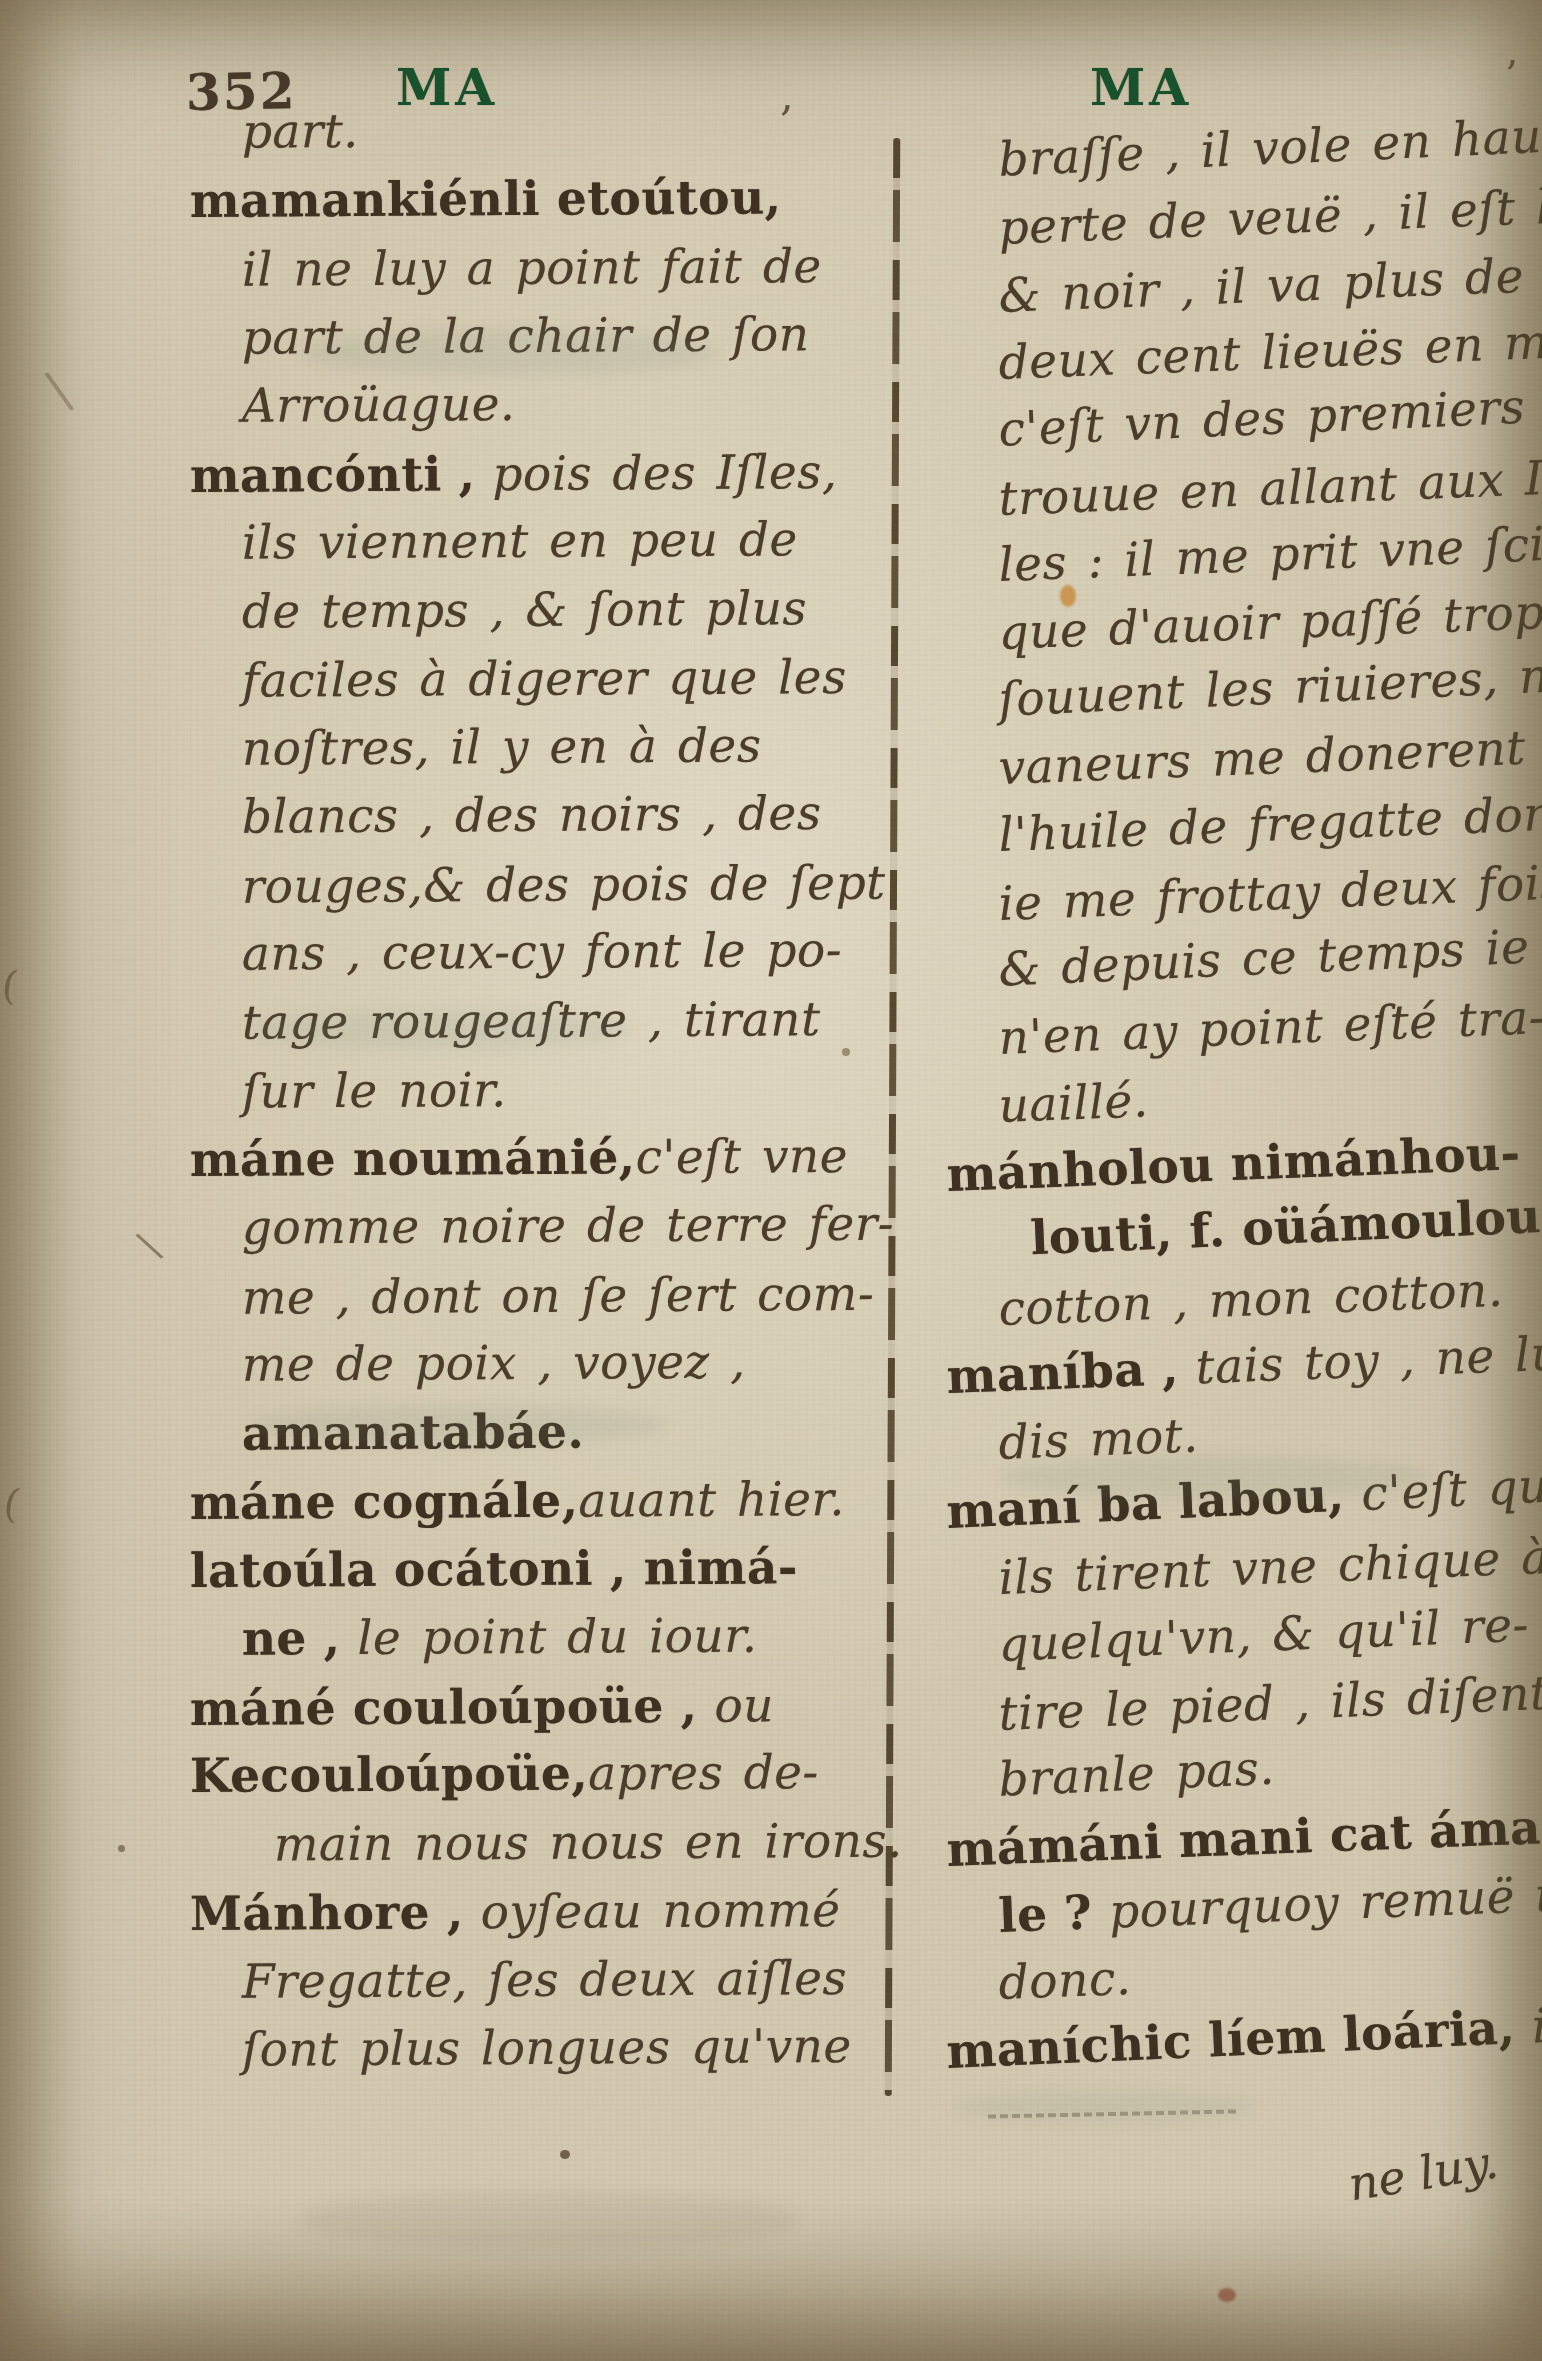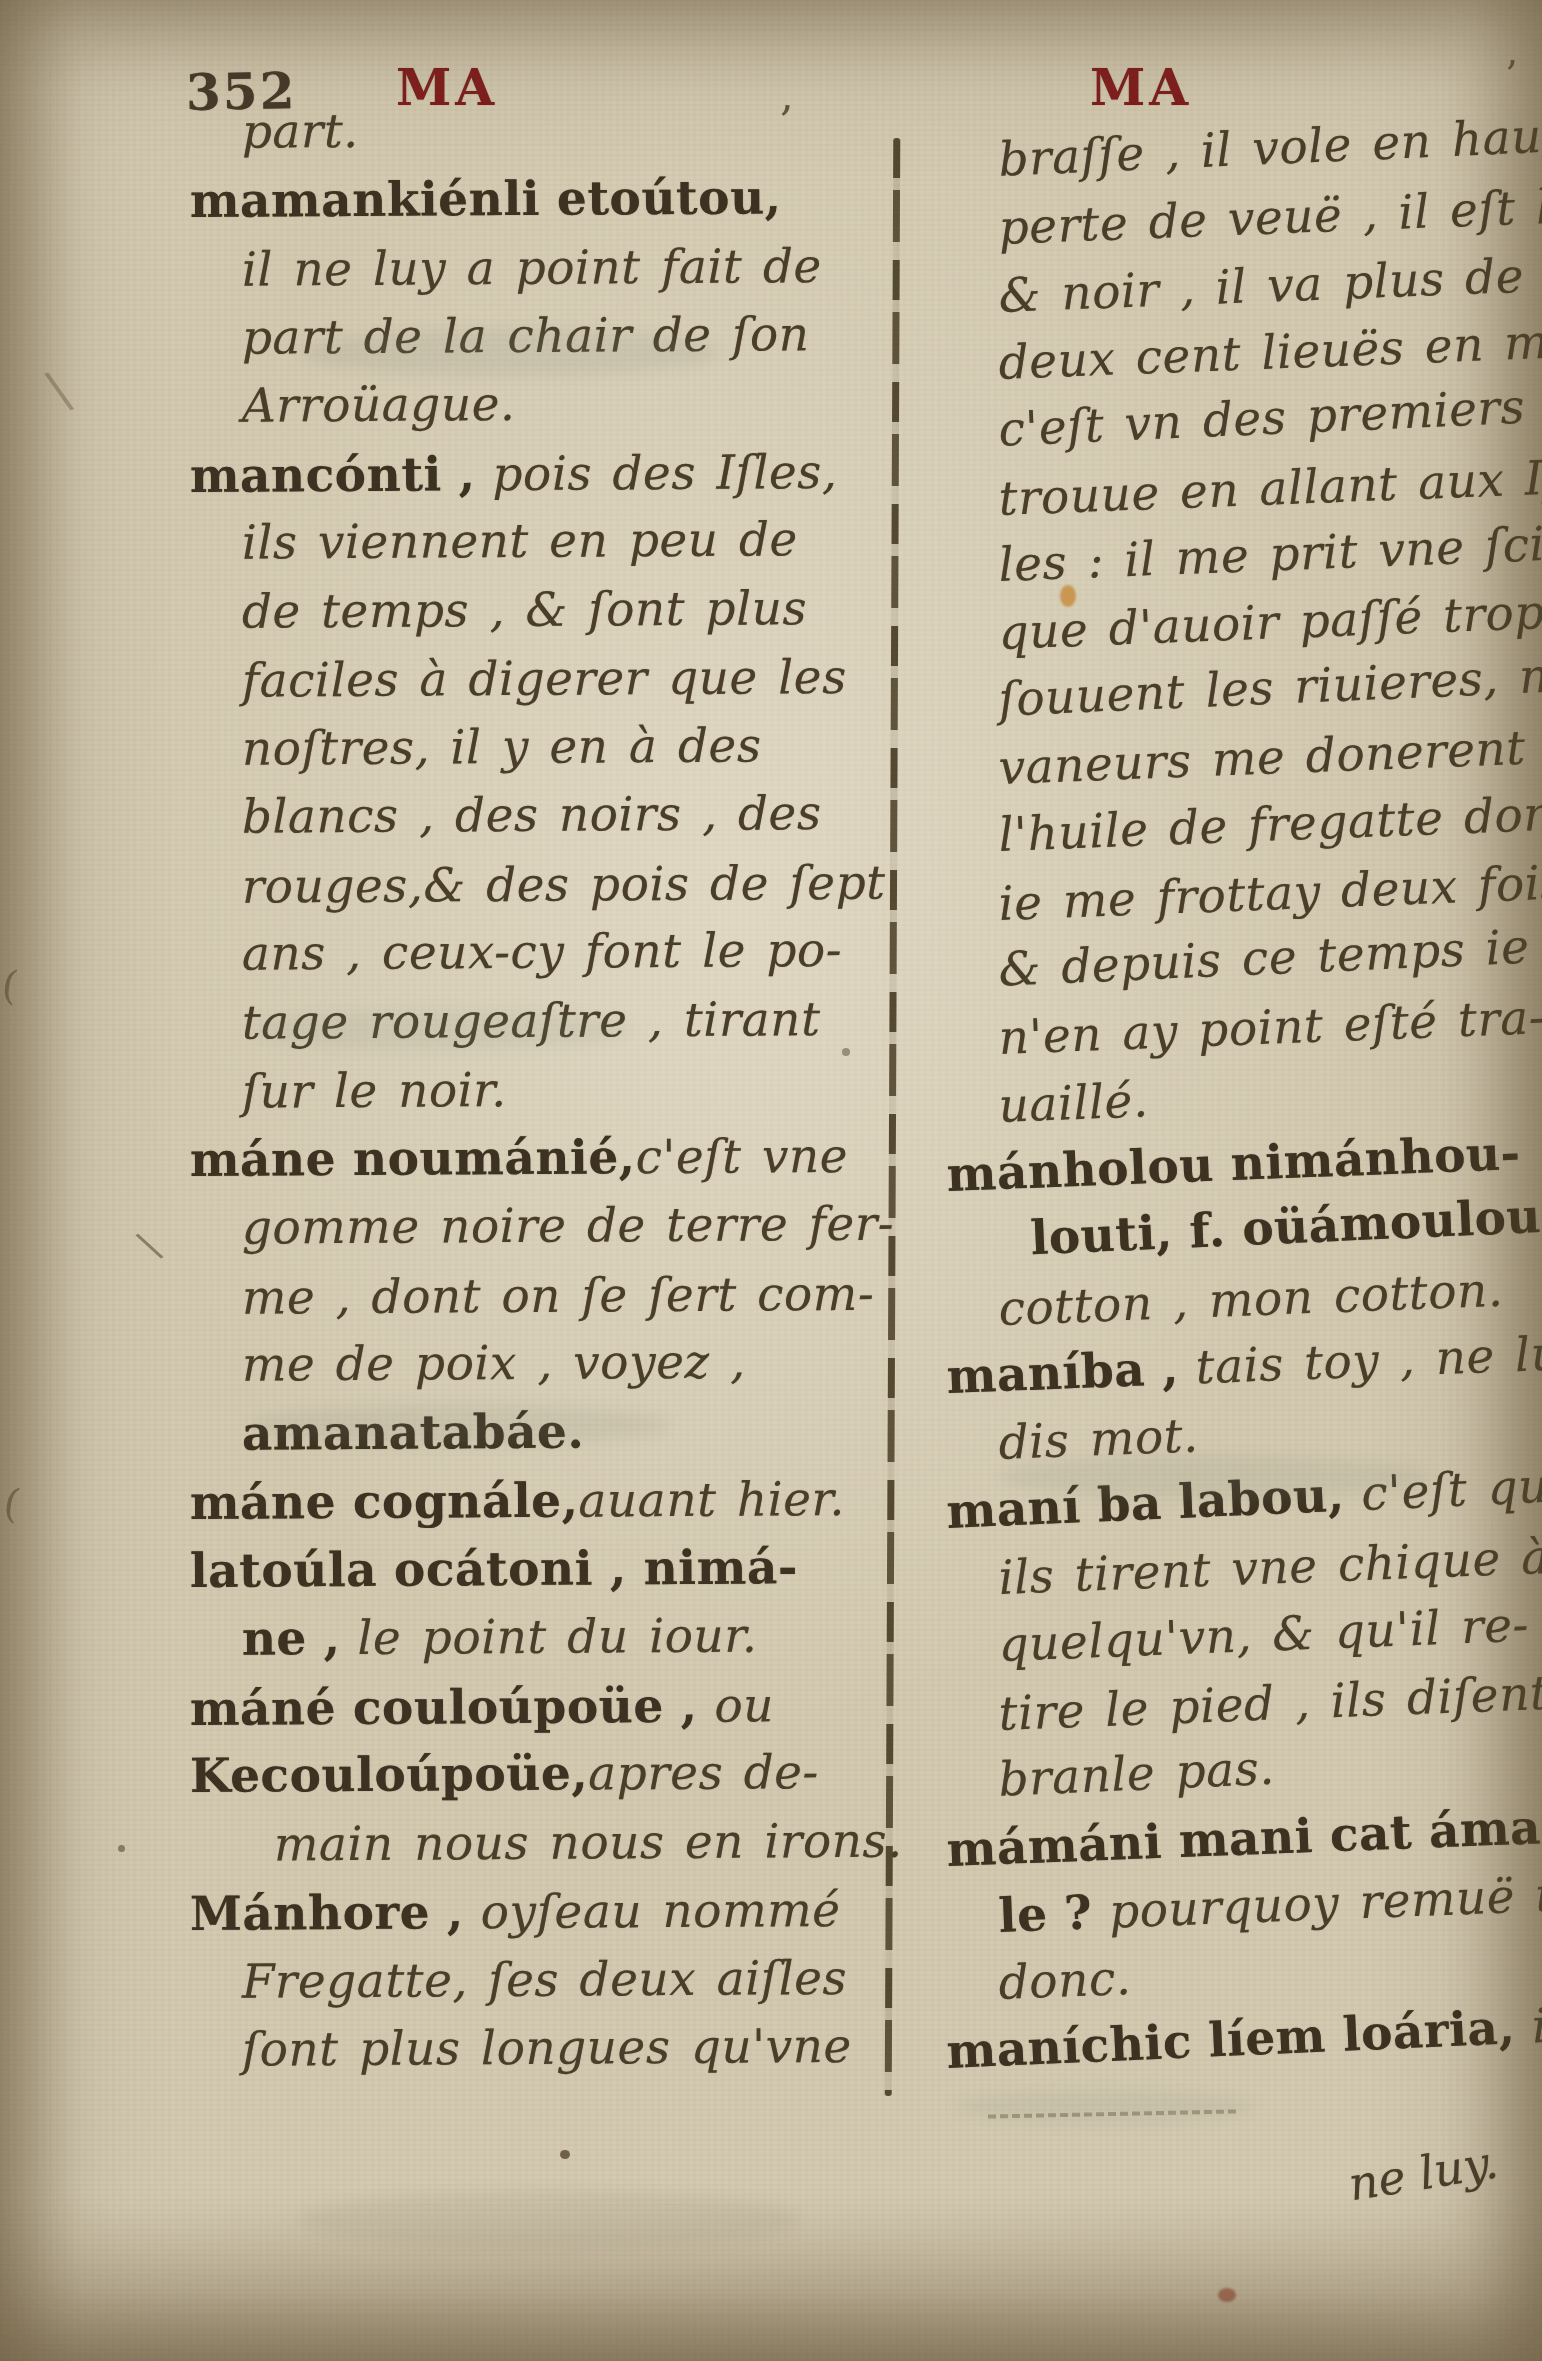--- a/index.html
+++ b/index.html
@@ -17,21 +17,21 @@
     color:#453a26;
   }
   .vignette{position:absolute;inset:0;pointer-events:none;
     box-shadow: inset 0 0 140px 25px rgba(92,76,48,.33),
                 inset -24px 0 70px rgba(92,76,48,.22),
                 inset 18px 0 60px rgba(92,76,48,.18),
                 inset 0 -50px 90px rgba(92,76,48,.28);}
   .pgnum{position:absolute;left:186px;top:62px;font-size:50px;font-weight:bold;
     letter-spacing:2px;color:#46392a;transform:rotate(-1deg);text-shadow:0 0 1px rgba(60,45,25,.5);}
   .rhead{position:absolute;top:58px;font-size:50px;font-weight:bold;letter-spacing:4px;
-    color:#7f1d1d;text-shadow:0 0 1px rgba(60,45,25,.55);}
+    color:#14532d;text-shadow:0 0 1px rgba(60,45,25,.55);}
   .rhead.left{left:396px;}
   .rhead.right{left:1090px;}
   .divider{position:absolute;left:889px;top:138px;width:7px;height:1958px;
     background:repeating-linear-gradient(to bottom,
       rgba(74,61,38,.92) 0 40px, rgba(74,61,38,.15) 40px 52px,
       rgba(74,61,38,.85) 52px 104px, rgba(74,61,38,.1) 104px 122px);
     border-radius:3px;transform:rotate(.25deg);filter:blur(.4px);}
   .div-tick{position:absolute;left:778px;top:96px;font-size:44px;color:rgba(70,57,36,.8);
     transform:rotate(4deg);}
   .apos-tr{position:absolute;left:1505px;top:52px;font-size:40px;color:rgba(70,57,36,.75);}

